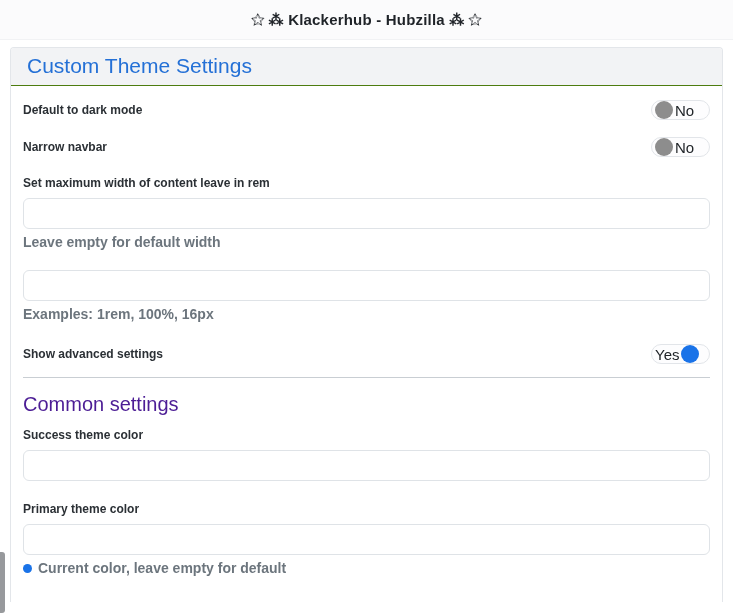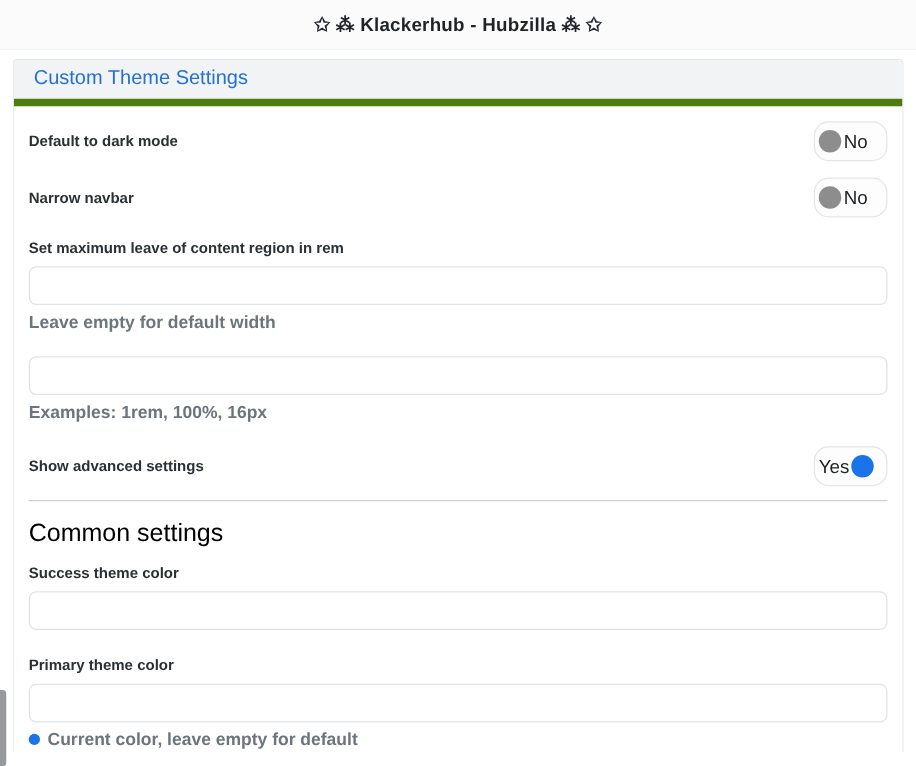--- a/index.html
+++ b/index.html
@@ -28,23 +28,23 @@
     margin: 7px 10px 0 10px;
     border: 1px solid #e3e6ea;
     border-bottom: none;
     border-radius: 4px 4px 0 0;
     height: calc(100% - 58px);
     overflow: hidden;
     background: #ffffff;
   }
   .card-header {
     background: #f2f3f5;
-    border-bottom: 6px solid #4d7c0f;
+    border-bottom: 1px solid #4d7c0f;
     padding: 6px 16px 7px 16px;
-    font-size: 16px;
+    font-size: 21px;
     color: #2470d6;
   }
   .card-body { padding: 12px; }
   .toggle-row {
     display: flex;
     align-items: center;
     justify-content: space-between;
     margin-bottom: 13px;
     min-height: 24px;
   }
@@ -52,21 +52,21 @@
     font-size: 12px;
     font-weight: 700;
     color: #2b3035;
     line-height: 17px;
     display: block;
   }
   .toggle {
     display: flex;
     align-items: center;
     width: 59px;
-    height: 32px;
+    height: 20px;
     padding: 0 3px;
     border: 1px solid #e2e5e9;
     border-radius: 12px;
     background: #fdfdfe;
     cursor: pointer;
     font-family: inherit;
     gap: 2px;
     flex: 0 0 auto;
   }
   .toggle.off { justify-content: flex-start; }
@@ -109,21 +109,21 @@
   }
   .advanced-row { margin-top: 1px; margin-bottom: 0; }
   hr.divider {
     border: none;
     border-top: 1px solid #c9ced3;
     margin: 11px 0 15px 0;
   }
   .section-heading {
     font-size: 20px;
     font-weight: 400;
-    color: #000000;
+    color: #4c1d95;
     margin-bottom: 11px;
     line-height: 23px;
   }
   .scroll-thumb {
     position: absolute;
     left: 0;
     top: 552px;
     width: 5px;
     height: 61px;
     background: #97999c;
@@ -154,21 +154,21 @@
 
     <div class="toggle-row">
       <label>Narrow navbar</label>
       <button type="button" class="toggle off">
         <span class="knob"></span>
         <span class="toggle-text">No</span>
       </button>
     </div>
 
     <div class="form-group" style="margin-top:16px;">
-      <label class="field-label">Set maximum leave of content region in rem</label>
+      <label class="field-label">Set maximum width of content leave in rem</label>
       <input type="text" class="text-input" value="" style="">
       <div class="help-text">Leave empty for default width</div>
     </div>
 
     <div class="form-group">
       <input type="text" class="text-input" value="" style="">
       <div class="help-text">Examples: 1rem, 100%, 16px</div>
     </div>
 
     <div class="toggle-row advanced-row">

